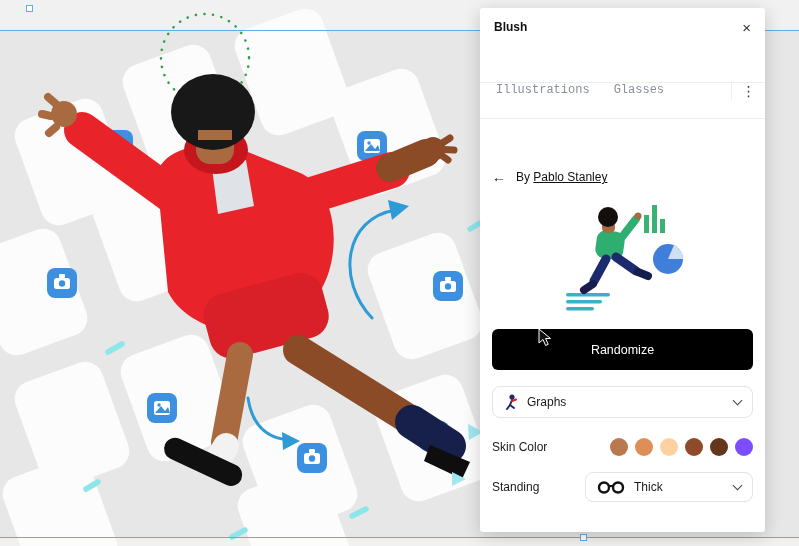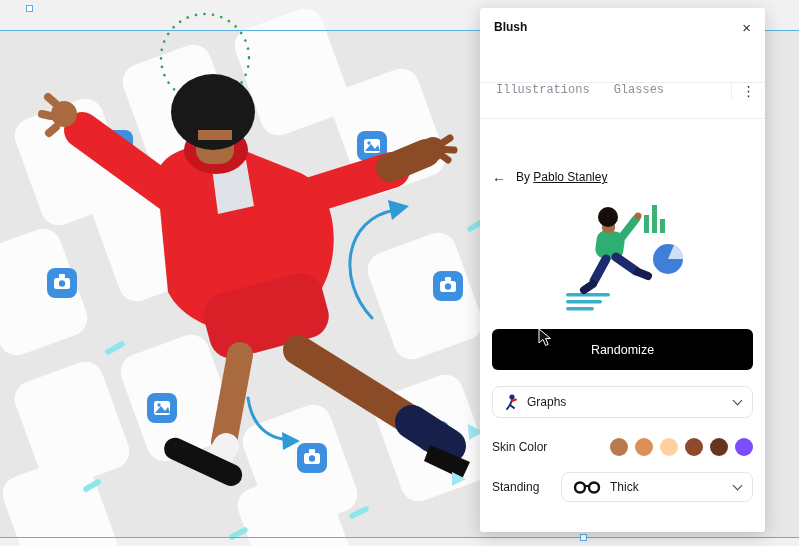--- a/index.html
+++ b/index.html
@@ -50,21 +50,21 @@
              transform:rotate(45deg); margin-top:-3px; }
   .push { margin-left:auto; }
 
   .skin-row { display:flex; align-items:center; margin-top:20px; }
   .skin-label { font-size:12px; color:#18191b; }
   .swatches { display:flex; gap:7px; margin-left:auto; }
   .swatch { width:18px; height:18px; border-radius:50%; cursor:pointer; }
 
   .glasses-row { display:flex; align-items:center; margin-top:16px; }
   .glasses-label { font-size:12px; color:#18191b; flex:1; }
-  .glasses-select { width:192px; margin-top:0; height:30px; }
+  .glasses-select { width:168px; margin-top:0; height:30px; }
 
   .cursor { position:absolute; left:538px; top:328px; z-index:9; pointer-events:none; }
 </style>
 </head>
 <body>
 
 <div class="stage">
 
   <div class="canvas-band"></div>
 

